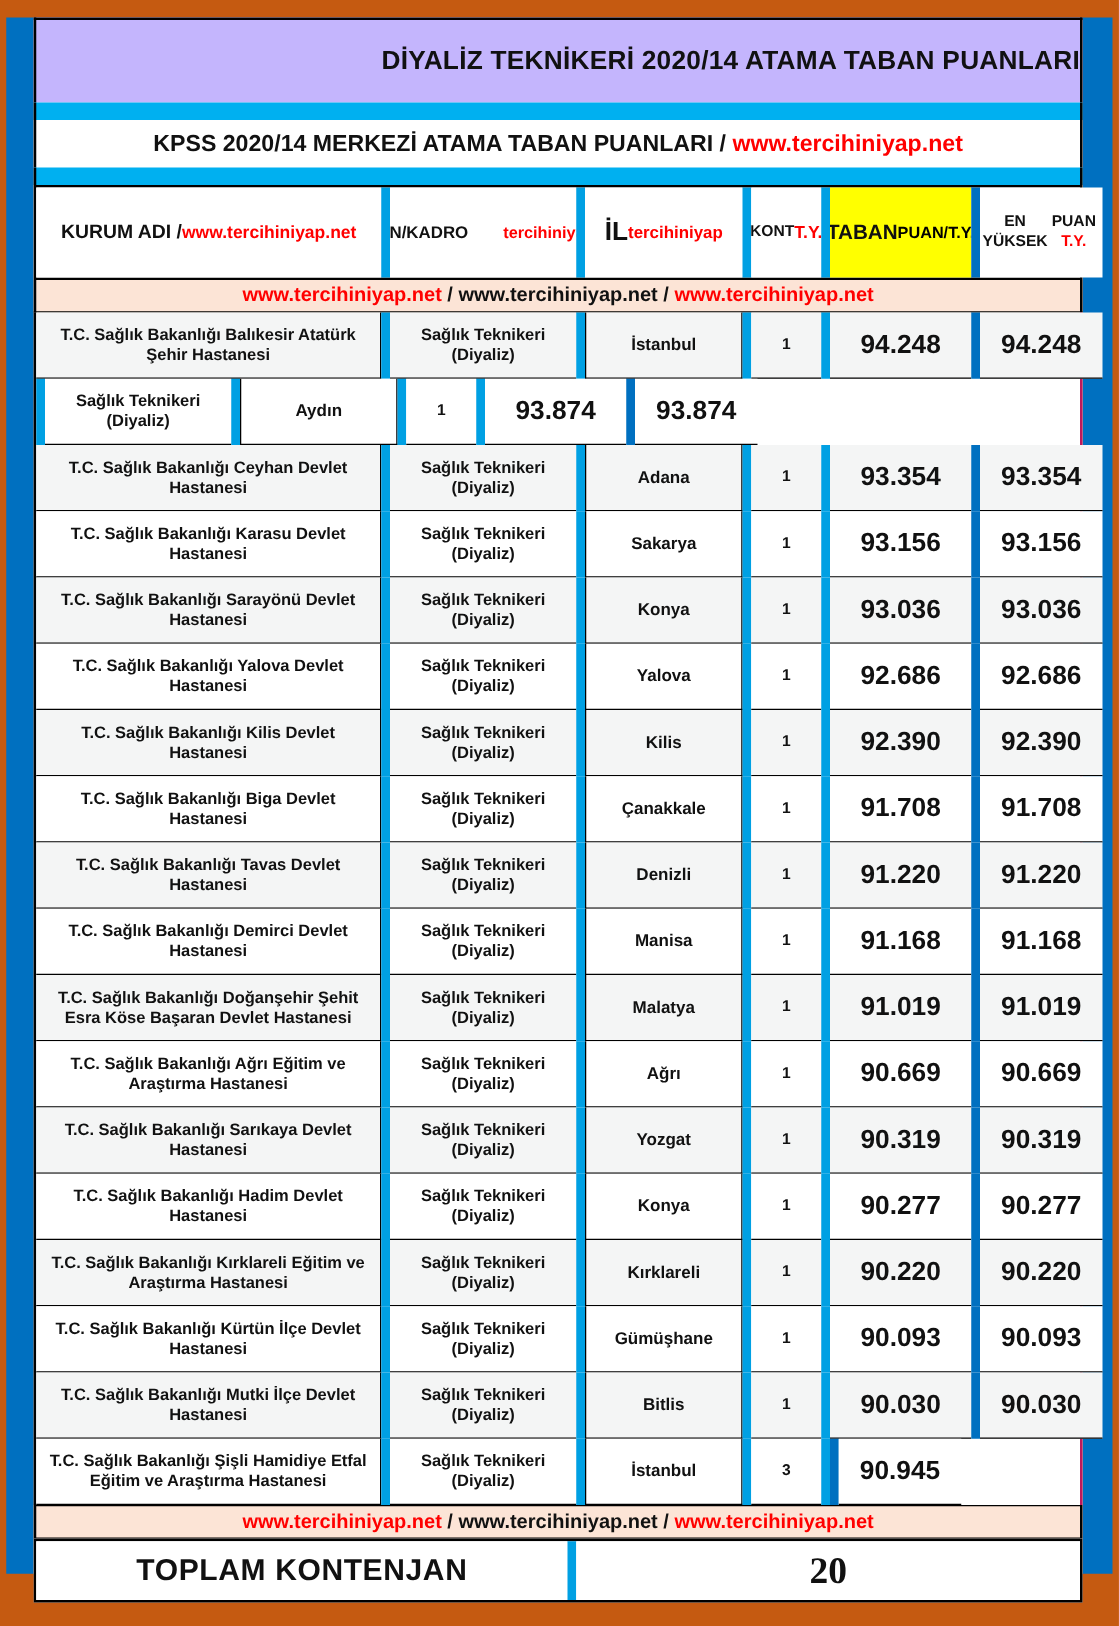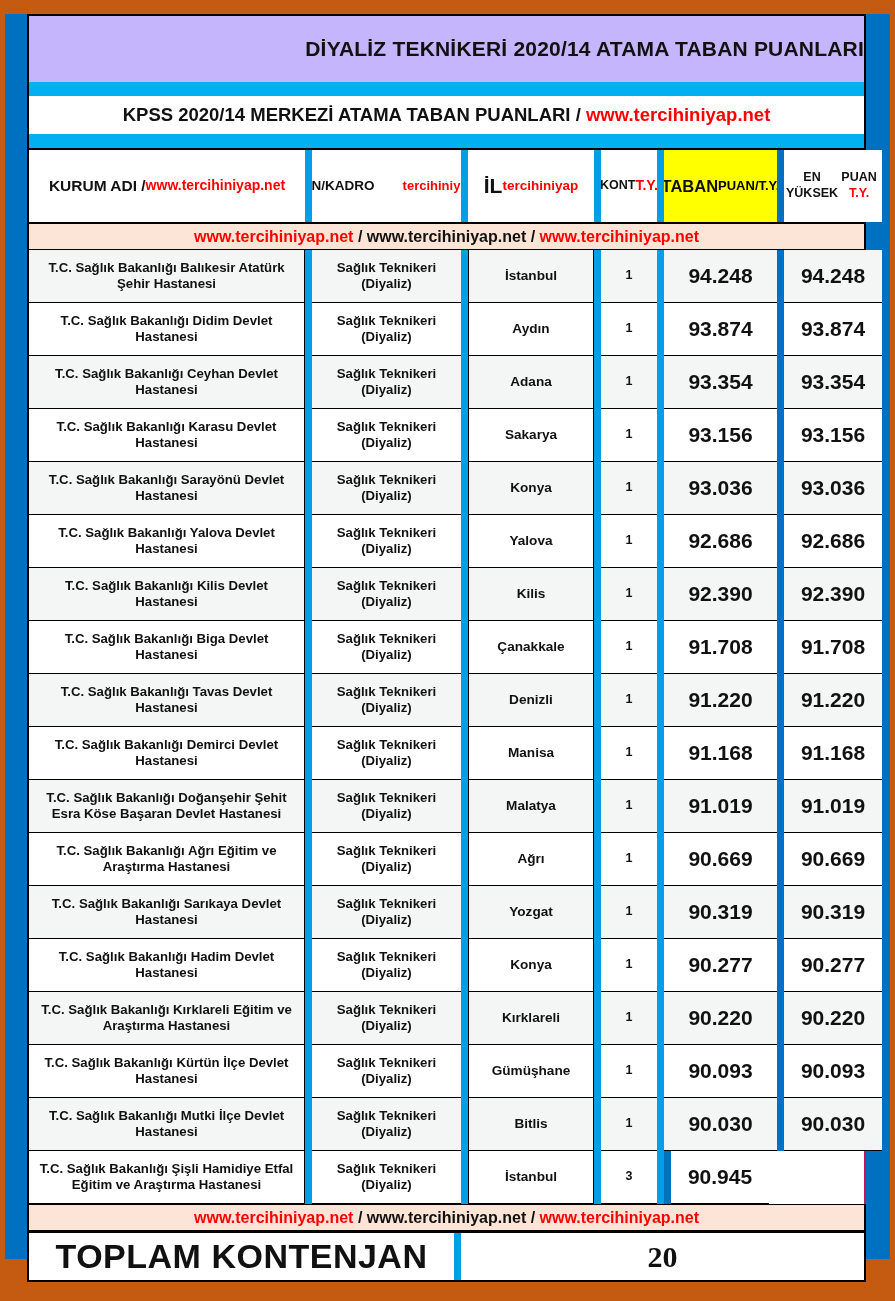--- a/index.html
+++ b/index.html
@@ -154,21 +154,21 @@
 
   .totalrow{
     display:flex;height:51px;
     border:2px solid #000;
     box-sizing:border-box;
     background:#fff;
   }
   .totalrow .tl{
     flex:0 0 425px;
     display:flex;align-items:center;justify-content:center;
-    font-size:34px;font-weight:bold;color:#111;letter-spacing:.5px;
+    font-size:24px;font-weight:bold;color:#111;letter-spacing:.5px;
     box-sizing:border-box;background:#fff;
   }
   .totalrow .tv{
     flex:1 1 auto;
     display:flex;align-items:center;justify-content:center;
     font-size:30px;font-weight:bold;color:#111;
     box-sizing:border-box;background:#fff;font-family:Liberation Serif, serif;
   }
 </style>
 </head>
@@ -252,23 +252,20 @@
           <div class="sep"></div>
           <div class="cell c-taban">
             <span>94.248</span>
           </div>
           <div class="sep-dark"></div>
           <div class="cell c-yuksek">
             <span>94.248</span>
           </div>
         </div>
         <div class="row even">
-          <div class="cell c-kurum">
-            <span>T.C. Sağlık Bakanlığı Didim Devlet Hastanesi</span>
-          </div>
           <div class="sep"></div>
           <div class="cell c-unvan">
             <span class="twolines">
               <span>Sağlık Teknikeri</span>
               <span>(Diyaliz)</span>
             </span>
           </div>
           <div class="sep"></div>
           <div class="cell c-il">
             <span>Aydın</span>

